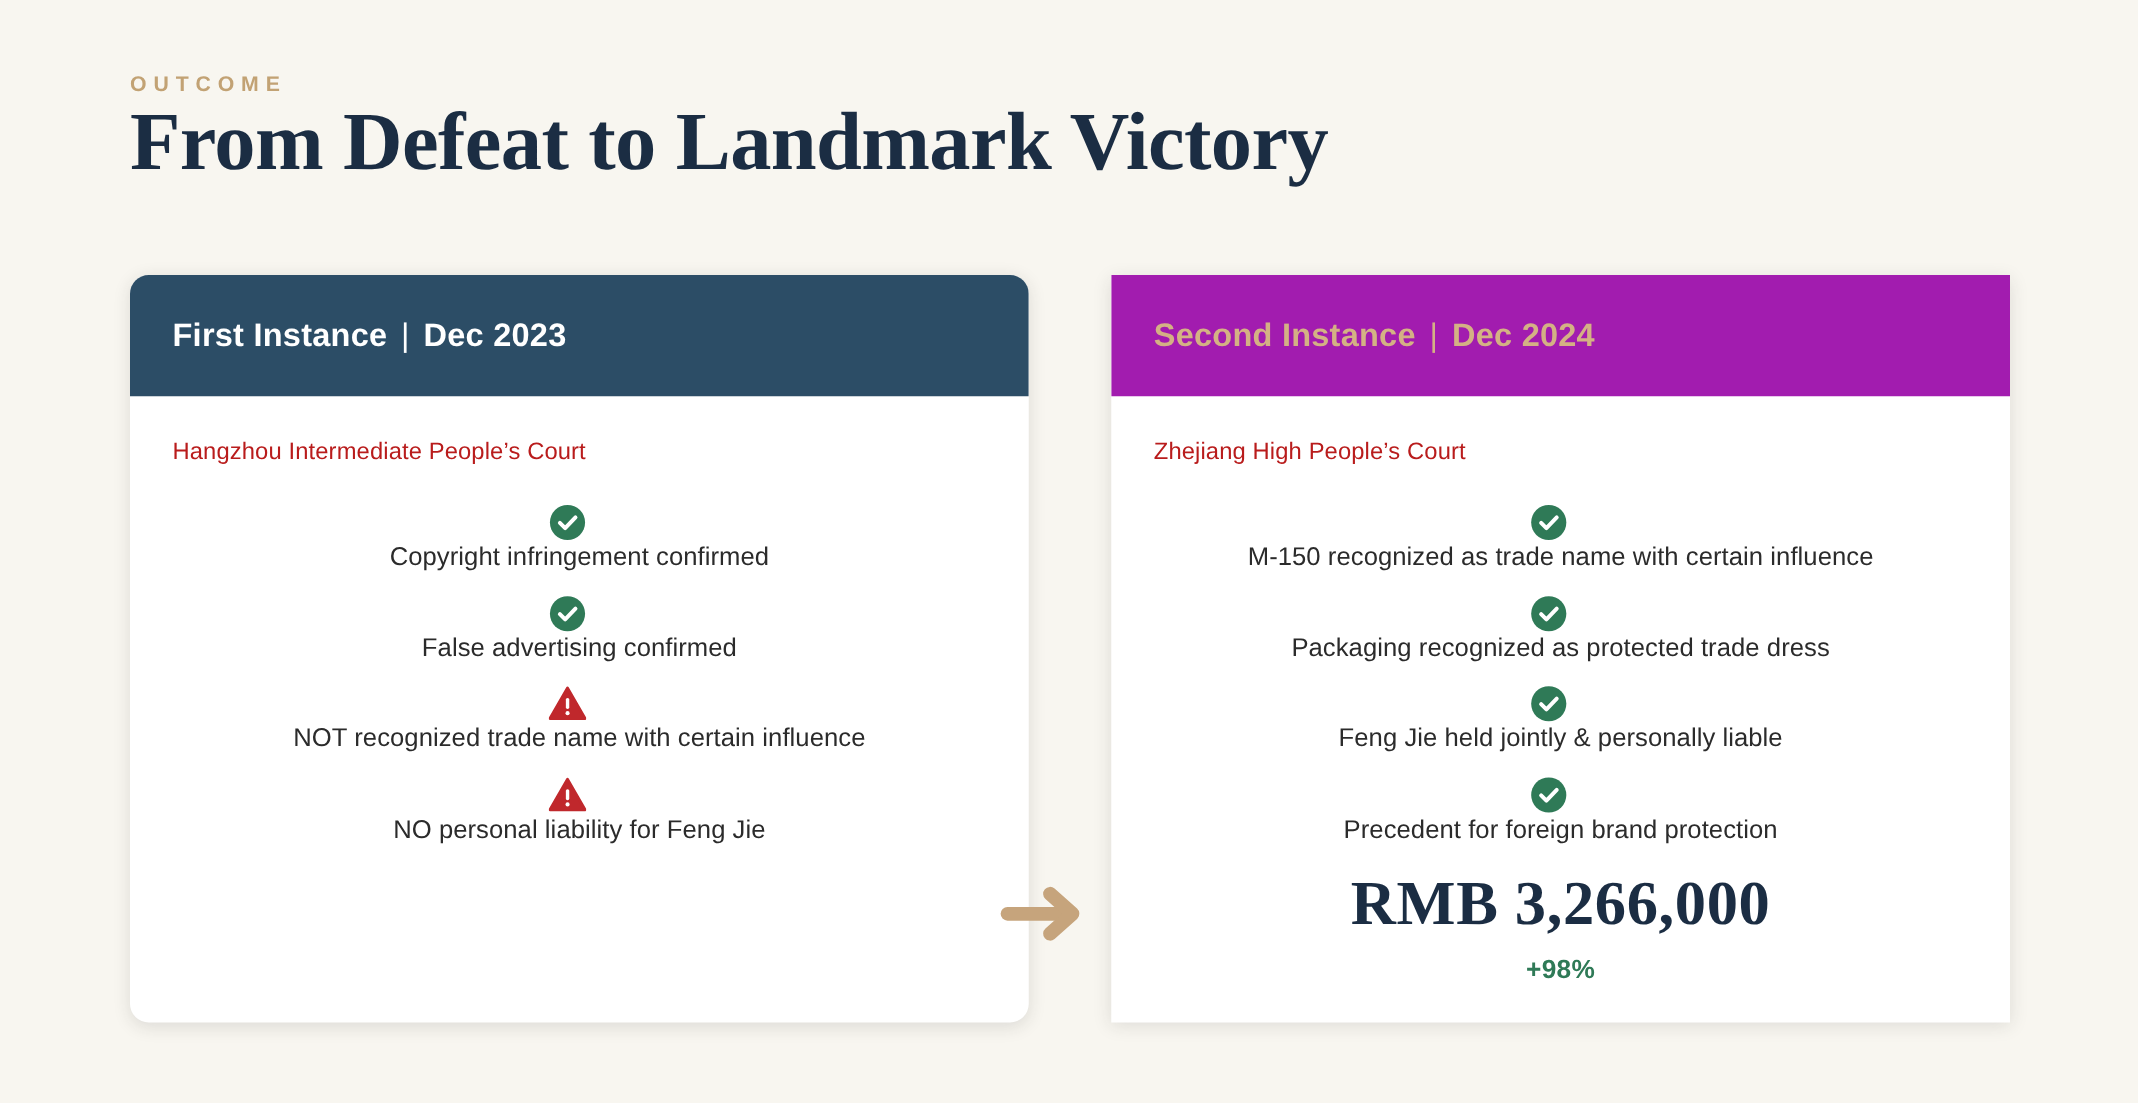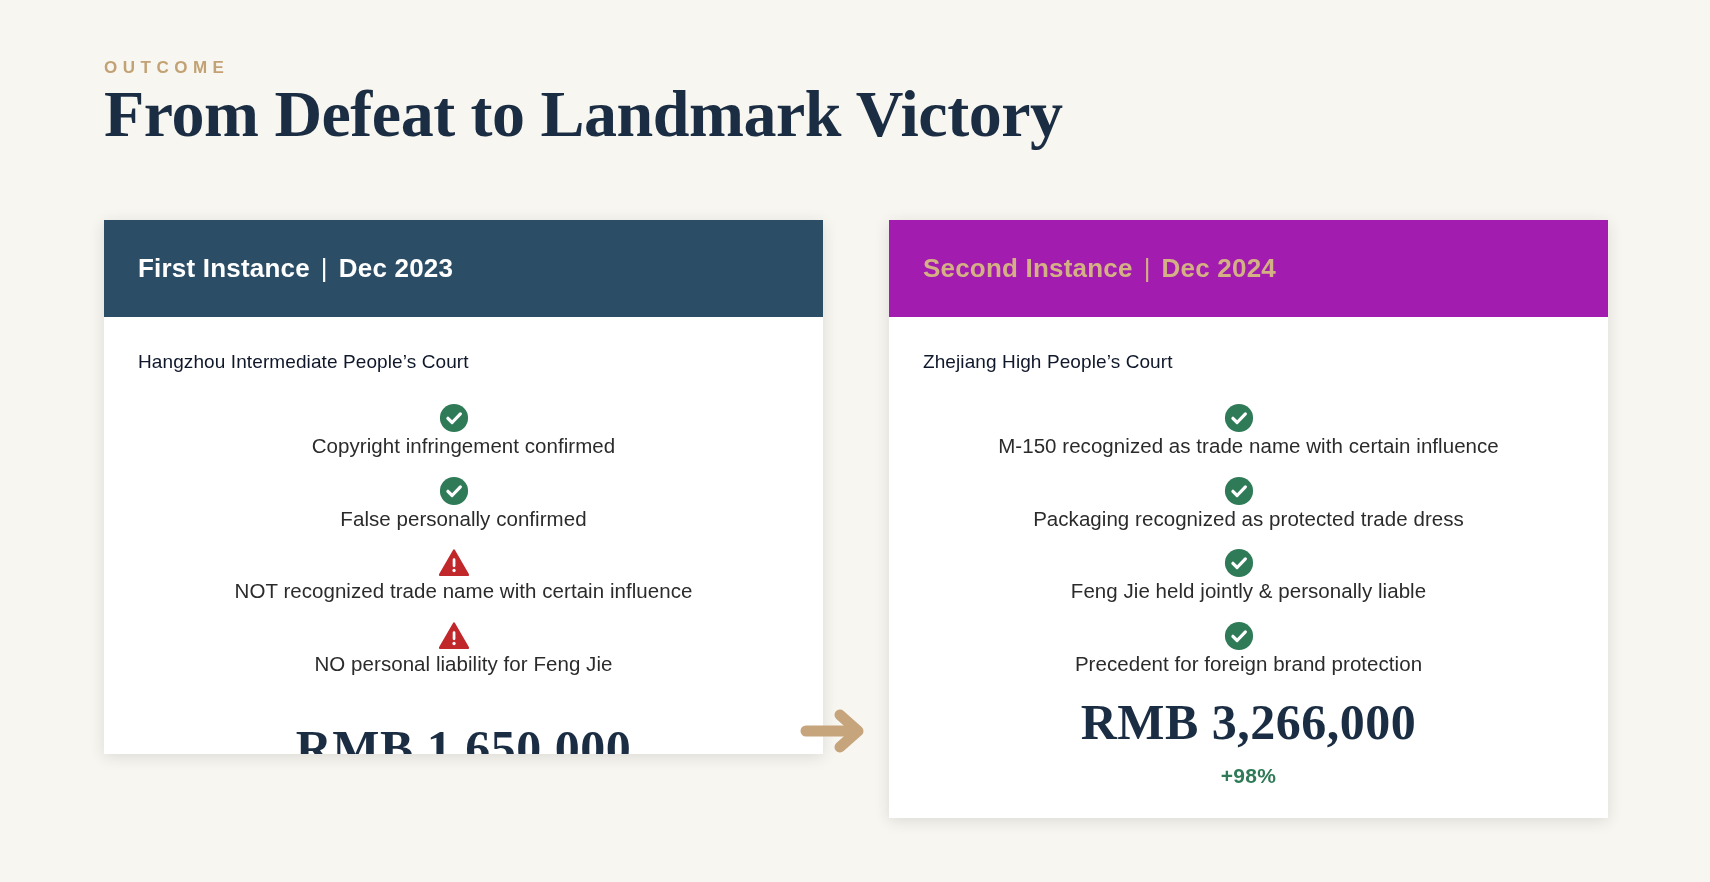--- a/index.html
+++ b/index.html
@@ -54,21 +54,21 @@
   }
 
   .case-card {
     position: absolute;
     top: 0;
     background: #FFFFFF;
     box-shadow: 0 3px 14px rgba(40,40,40,0.13);
     overflow: hidden;
   }
 
-  #card-first  { left: 104px; width: 719px; height: 534px; }
+  #card-first  { left: 104px; width: 719px; height: 598px; border-radius: 15px; }
   #card-second { left: 889px; width: 719px; height: 598px; }
 
   .card-header {
     height: 97px;
     display: flex;
     align-items: center;
     padding-left: 34px;
   }
 
   #card-first .card-header  { background: #2C4D66; }
@@ -92,21 +92,21 @@
 
   .card-body {
     padding: 34px 34px 0 34px;
     height: 501px;
     position: relative;
   }
 
   .court-name {
     font-family: "Liberation Sans", sans-serif;
     font-size: 19px;
-    color: #0f172a;
+    color: #b91c1c;
     letter-spacing: 0.1px;
     margin-bottom: 30px;
     white-space: nowrap;
   }
 
   .findings-list {
     list-style: none;
   }
 
   .finding-item {
@@ -199,43 +199,40 @@
             <circle cx="16" cy="16" r="15" fill="#2F7A57"></circle>
             <path d="M9.5 16.3 L14 20.8 L22.8 11.6" fill="none" stroke="#FFFFFF" stroke-width="3.4" stroke-linecap="round" stroke-linejoin="round"></path>
           </svg>
           <span class="finding-text">Copyright infringement confirmed</span>
         </li>
         <li class="finding-item">
           <svg class="finding-icon" viewBox="0 0 32 32">
             <circle cx="16" cy="16" r="15" fill="#2F7A57"></circle>
             <path d="M9.5 16.3 L14 20.8 L22.8 11.6" fill="none" stroke="#FFFFFF" stroke-width="3.4" stroke-linecap="round" stroke-linejoin="round"></path>
           </svg>
-          <span class="finding-text">False personally confirmed</span>
+          <span class="finding-text">False advertising confirmed</span>
         </li>
         <li class="finding-item">
           <svg class="finding-icon" viewBox="0 0 32 32">
             <path d="M16 2.6 L31 28.6 L1 28.6 Z" fill="#C0282C" stroke="#C0282C" stroke-width="2.4" stroke-linejoin="round"></path>
             <rect x="14.6" y="11" width="2.9" height="9.4" rx="1.4" fill="#FFFFFF"></rect>
             <circle cx="16.05" cy="24" r="1.75" fill="#FFFFFF"></circle>
           </svg>
           <span class="finding-text">NOT recognized trade name with certain influence</span>
         </li>
         <li class="finding-item">
           <svg class="finding-icon" viewBox="0 0 32 32">
             <path d="M16 2.6 L31 28.6 L1 28.6 Z" fill="#C0282C" stroke="#C0282C" stroke-width="2.4" stroke-linejoin="round"></path>
             <rect x="14.6" y="11" width="2.9" height="9.4" rx="1.4" fill="#FFFFFF"></rect>
             <circle cx="16.05" cy="24" r="1.75" fill="#FFFFFF"></circle>
           </svg>
           <span class="finding-text">NO personal liability for Feng Jie</span>
         </li>
       </ul>
 
-      <div class="amount-block">
-        <div class="amount-value">RMB 1,650,000</div>
-      </div>
     </div>
   </div>
 
   <svg id="transition-arrow" viewBox="0 0 70 52">
     <g fill="none" stroke="#C6A47C" stroke-width="11" stroke-linecap="round" stroke-linejoin="round">
       <line x1="6" y1="26" x2="54" y2="26"></line>
       <polyline points="40,10 58,26 40,42"></polyline>
     </g>
   </svg>
 

